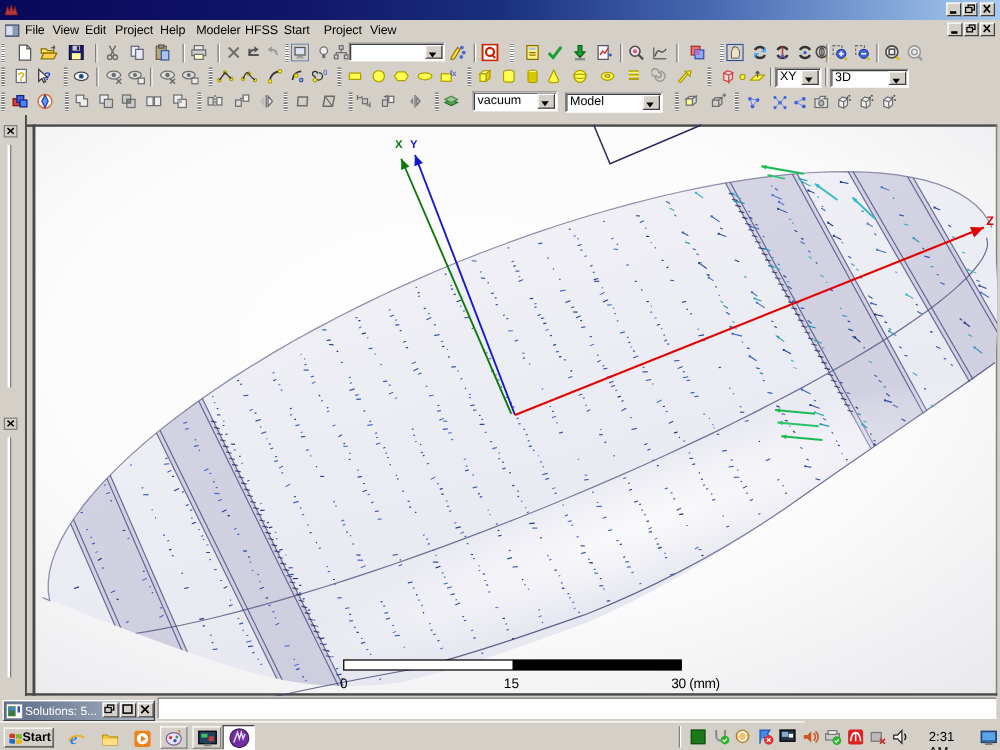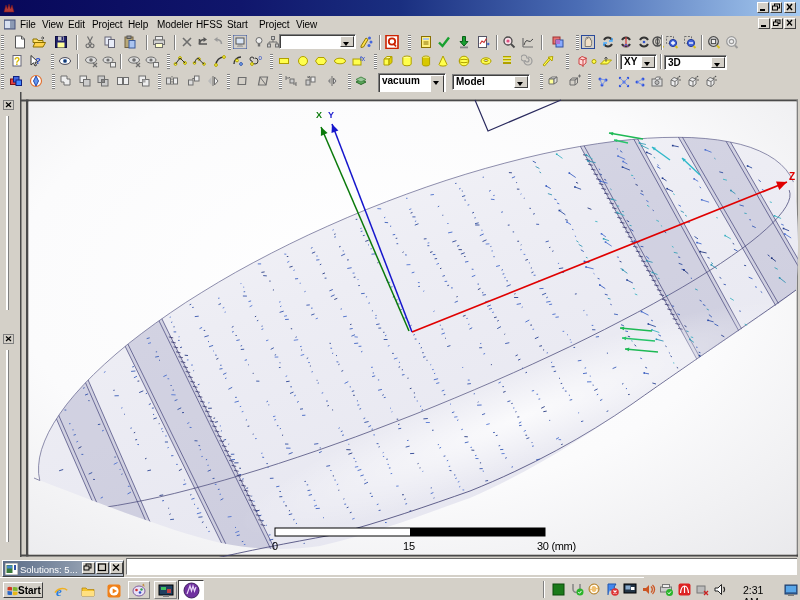--- a/index.html
+++ b/index.html
@@ -11,21 +11,21 @@
   font-size:8px; text-align:center; line-height:9px; color:#000; }
 #menubar { position:absolute; left:0; top:16px; width:800px; height:17px; background:#d4d0c8; }
 .mitem { position:absolute; top:3px; font-size:10px; color:#000; letter-spacing:-0.1px; }
 .tb { position:absolute; width:800px; background:#d4d0c8; }
 .grip { position:absolute; width:3px; background:repeating-linear-gradient(to bottom,#808080 0 1px,#fff 1px 2px); }
 .sep { position:absolute; width:2px; border-left:1px solid #808080; border-right:1px solid #fff; }
 .combo { position:absolute; background:#fff; border:1px solid; border-color:#808080 #fff #fff #808080; box-shadow:inset 1px 1px 0 #404040; }
 .combo .cbtn { position:absolute; right:1px; top:1px; bottom:1px; width:14px; background:#d4d0c8;
   border:1px solid; border-color:#fff #404040 #404040 #fff; }
 .combo .carr { position:absolute; right:4px; top:5px; width:0; height:0; border:3px solid transparent; border-top:4px solid #000; }
-.combo .ctext { position:absolute; left:3px; top:1px; font-size:10px;font-weight:bold; }
+.combo .ctext { position:absolute; left:3px; top:1px; font-size:10px; }
 #view { position:absolute; left:20px; top:92px; width:778px; height:465px; }
 #dockl { position:absolute; left:0; top:92px; width:20px; height:465px; background:#d4d0c8; }
 .xbtn { position:absolute; width:11px; height:10px; background:#d4d0c8; border:1px solid #808080;
   font-size:7px; line-height:8px; text-align:center; color:#000; font-weight:bold;}
 .groove { position:absolute; width:3px; border-left:2px solid #fff; border-right:1px solid #808080; background:#c8c4bc;}
 #taskbar { position:absolute; left:0; top:577px; width:644px; height:23px; background:#d4d0c8; border-top:1px solid #fff; }
 #startbtn { position:absolute; left:3px; top:4px; width:40px; height:16px; background:#d4d0c8;
   border-top:1px solid #fff; border-left:1px solid #fff; border-right:1px solid #404040; border-bottom:1px solid #404040;
   font-size:11px; font-weight:bold; }
 #solbar { position:absolute; left:2px; top:560px; width:122px; height:17px;
@@ -468,21 +468,21 @@
     <svg style="position:absolute;left:325px;top:3px" width="14" height="14" viewBox="0 0 14 14">
       <path d="M7 2 V12" stroke="#6e6e6e"></path>
       <path d="M5.5 4 L3 7 L5.5 10 Z" fill="#888"></path>
       <path d="M8.5 4 L11 7 L8.5 10 Z" fill="#ddd" stroke="#6e6e6e"></path>
     </svg>
     <div class="grip" style="left:348px;top:3px;height:15px"></div>
     <svg style="position:absolute;left:354px;top:3px" width="14" height="14" viewBox="0 0 14 14">
       <path d="M2 8 l5-2.5 5 2.5 -5 2.5 z" fill="#5aaa5a" stroke="#2a6a2a"></path>
       <path d="M2 5.5 l5-2.5 5 2.5 -5 2.5 z" fill="#9ac89a" stroke="#4a8a4a"></path>
     </svg>
-    <div class="combo" style="left:378px;top:2px;width:68px;height:28px">
+    <div class="combo" style="left:378px;top:2px;width:68px;height:16px">
       <span class="ctext">vacuum</span>
       <div class="cbtn">
         <div class="carr"></div>
       </div>
     </div>
     <div class="combo" style="left:452px;top:3px;width:78px;height:16px">
       <span class="ctext">Model</span>
       <div class="cbtn">
         <div class="carr"></div>
       </div>

